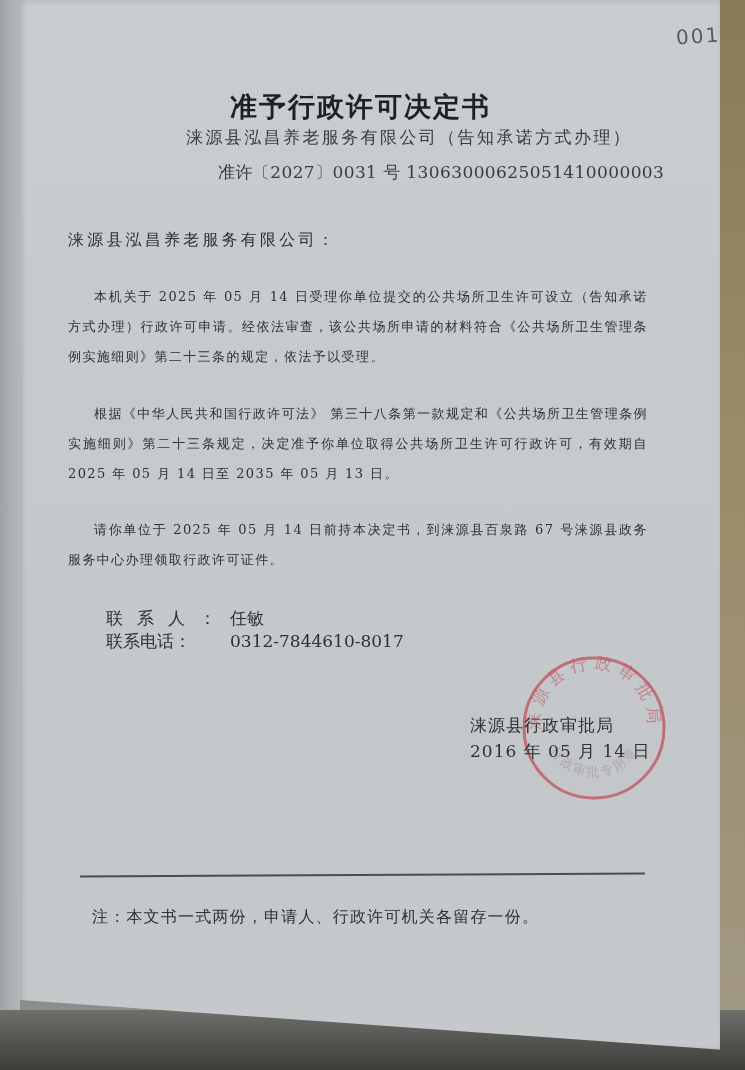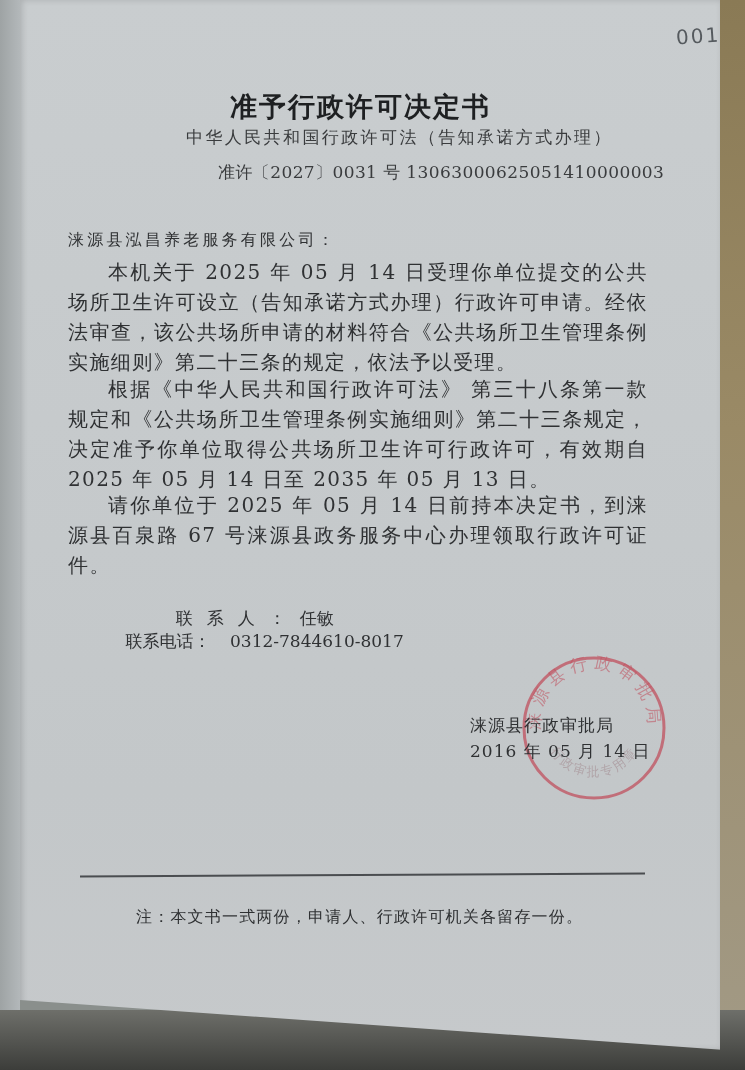--- a/index.html
+++ b/index.html
@@ -44,62 +44,62 @@
   .doc-number {
     position:absolute; left:218px; top:161px;
     font-size:17px; letter-spacing:0.4px; color:#3a3c3e; white-space:nowrap;
   }
   .recipient {
     position:absolute; left:68px; top:230px;
     font-size:16px; letter-spacing:3.2px; color:#2f3133;
   }
   .body-text {
     position:absolute; left:68px; width:580px;
-    font-size:20px; line-height:30px; color:#2f3133;
-    text-align:justify; text-indent:2em; letter-spacing:1.4px;
+    font-size:13px; line-height:30px; color:#2f3133;
+    text-align:justify; text-indent:2em; letter-spacing:1.4px;margin-top:25px;
   }
   .p1 { top:257px; }
   .p2 { top:374px; }
   .p3 { top:490px; }
   .contact {
     position:absolute; left:106px; top:607px;
     font-size:17px; line-height:23px; color:#2f3133;
   }
-  .contact .row { white-space:nowrap;text-align:center; }
+  .contact .row { white-space:nowrap; }
   .contact .label { display:inline-block; width:124px; letter-spacing:0; }
   .contact .label-spaced { letter-spacing:14px; }
   .signature {
     position:absolute; left:470px; top:712px;
     font-size:17px; line-height:26px; color:#2f3133; letter-spacing:1px;
   }
   .stamp {
     position:absolute; left:519px; top:653px; width:150px; height:150px;
   }
   .divider {
     position:absolute; left:80px; top:874px; width:565px; height:2px;
     background:#4a4d50; transform:rotate(-0.3deg);
   }
   .note {
     position:absolute; left:92px; top:907px;
-    font-size:16px; color:#2f3133; letter-spacing:1.2px;margin-left:44px;
+    font-size:16px; color:#2f3133; letter-spacing:1.2px;
   }
 </style>
 </head>
 <body>
 
 <div class="bg-left"></div>
 <div class="bg-right"></div>
 <div class="bg-bottom"></div>
 
 <div class="paper"></div>
 
 <div class="page-num">001</div>
 
 <div class="title">准予行政许可决定书</div>
-<div class="subtitle">中华人民共和国行政许可法（告知承诺方式办理）</div>
+<div class="subtitle">涞源县泓昌养老服务有限公司（告知承诺方式办理）</div>
 <div class="doc-number">准许〔2027〕0031 号 13063000625051410000003</div>
 
 <div class="recipient">涞源县泓昌养老服务有限公司：</div>
 
 <div class="body-text p1">本机关于 2025 年 05 月 14 日受理你单位提交的公共场所卫生许可设立（告知承诺方式办理）行政许可申请。经依法审查，该公共场所申请的材料符合《公共场所卫生管理条例实施细则》第二十三条的规定，依法予以受理。</div>
 <div class="body-text p2">根据《中华人民共和国行政许可法》 第三十八条第一款规定和《公共场所卫生管理条例实施细则》第二十三条规定，决定准予你单位取得公共场所卫生许可行政许可，有效期自2025 年 05 月 14 日至 2035 年 05 月 13 日。</div>
 <div class="body-text p3">请你单位于 2025 年 05 月 14 日前持本决定书，到涞源县百泉路 67 号涞源县政务服务中心办理领取行政许可证件。</div>
 
 <div class="contact">
   <div class="row">

